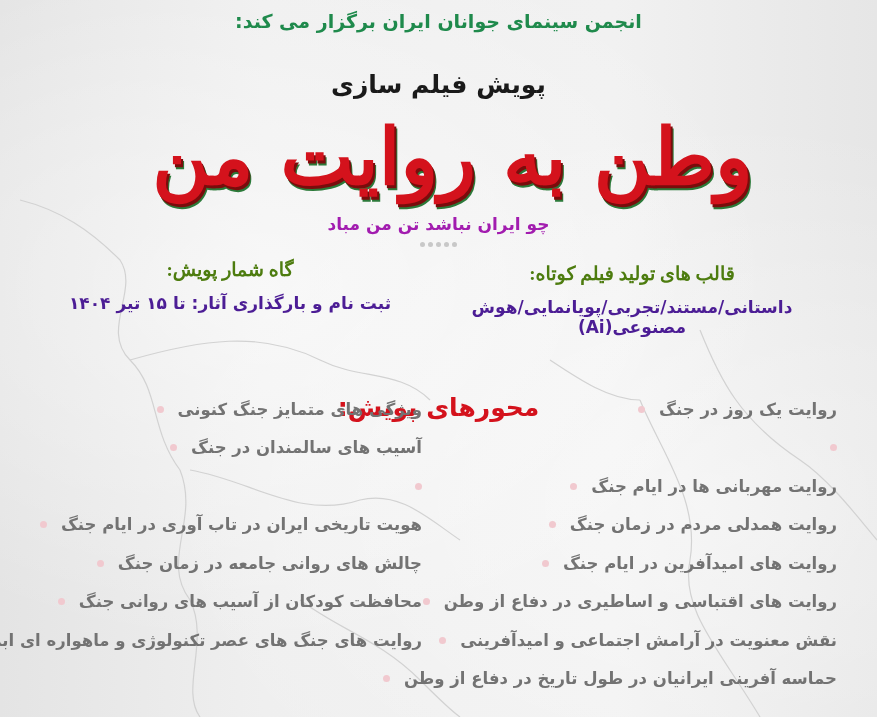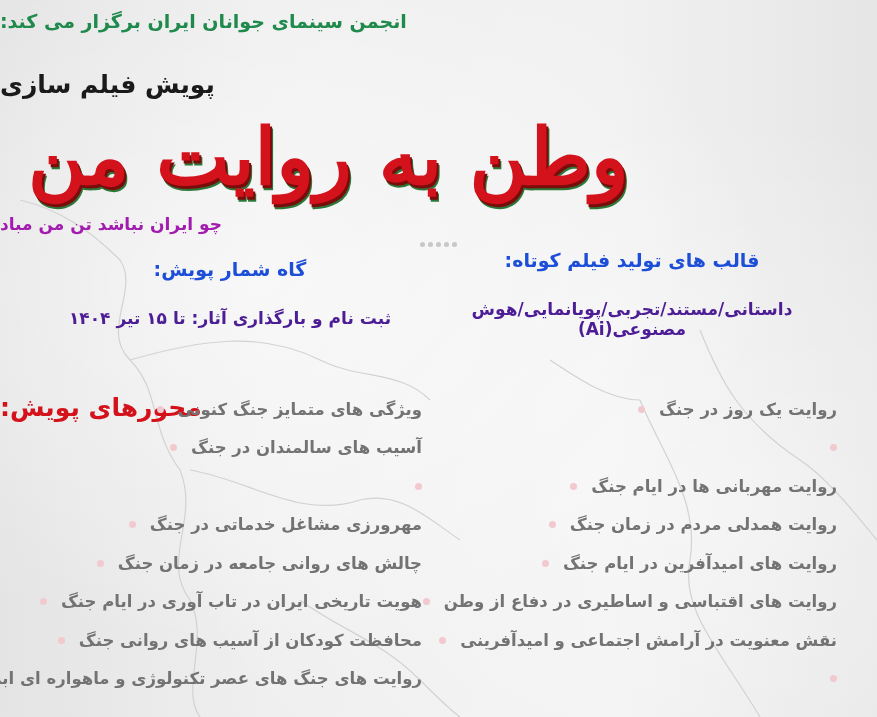--- a/index.html
+++ b/index.html
@@ -11,21 +11,21 @@
       position: relative;
     }
     .poster {
       position: absolute; inset: 0;
       background:
         radial-gradient(ellipse at 30% 40%, rgba(255,255,255,0.55), rgba(255,255,255,0) 60%),
         radial-gradient(ellipse at 80% 70%, rgba(255,255,255,0.45), rgba(255,255,255,0) 55%),
         linear-gradient(90deg, #e4e4e4 0%, #efefef 30%, #f1f1f1 70%, #e6e6e6 100%);
     }
     .map-lines { position: absolute; inset: 0; pointer-events: none; }
-    .center { position: absolute; left: 0; right: 0; text-align: left; }
+    .center { position: absolute; left: 0; right: 0; text-align: center; }
     .organizer {
       top: 10px; font-size: 19px; font-weight: bold; color: #1f8a4c;
       letter-spacing: 0.5px;
     }
     .subtitle {
       top: 70px; font-size: 25px; font-weight: bold; color: #1a1a1a;
     }
     .title {
       top: 118px; font-size: 78px; font-weight: bold; color: #d4121c;
       line-height: 1; font-family: "DejaVu Serif", serif;
@@ -35,24 +35,24 @@
     .slogan {
       top: 214px; font-size: 17px; font-weight: bold; color: #a21caf;
     }
     .sep-dots {
       top: 242px; height: 8px; display: flex; justify-content: center; gap: 3px;
     }
     .sep-dots span {
       width: 5px; height: 5px; border-radius: 50%; background: #c8c8c8; display: inline-block;
     }
     .block { position: absolute; text-align: center; }
-    .block-right { right: 55px; top: 249px; width: 380px; }
+    .block-right { right: 55px; top: 262px; width: 380px; }
     .block-left { left: 40px; top: 258px; width: 380px; }
     .block-head {
-      font-size: 19px; font-weight: bold; color: #1d4ed8; margin-bottom: 28px;
+      font-size: 19px; font-weight: bold; color: #4d7c0f; margin-bottom: 12px; font-family: Liberation Serif, serif;
     }
     .block-body {
       font-size: 17px; font-weight: bold; color: #4c1d95;
     }
     .axes-title {
       top: 345px; font-size: 25px; font-weight: bold; color: #d4121c; margin-top: 48px;
     }
     .topics {
       position: absolute; top: 390px; right: 0; width: 877px; height: 327px;
     }
@@ -137,45 +137,42 @@
     <div class="topic">
         <span class="bullet"></span>
         <span>روایت های اقتباسی و اساطیری در دفاع از وطن</span>
       </div>
     <div class="topic">
         <span class="bullet"></span>
         <span>نقش معنویت در آرامش اجتماعی و امیدآفرینی</span>
       </div>
     <div class="topic">
         <span class="bullet"></span>
+        <span>حماسه آفرینی ایرانیان در طول تاریخ در دفاع از وطن</span>
       </div>
   </div>
   <div class="col col-left">
     <div class="topic">
         <span class="bullet"></span>
         <span>ویژگی های متمایز جنگ کنونی</span>
       </div>
     <div class="topic">
         <span class="bullet"></span>
         <span>آسیب های سالمندان در جنگ</span>
       </div>
     <div class="topic">
         <span class="bullet"></span>
       </div>
     <div class="topic">
         <span class="bullet"></span>
-        <span>مهرورزی مشاغل خدماتی در جنگ</span>
+        <span>هویت تاریخی ایران در تاب آوری در ایام جنگ</span>
       </div>
     <div class="topic">
         <span class="bullet"></span>
         <span>چالش های روانی جامعه در زمان جنگ</span>
-      </div>
-    <div class="topic">
-        <span class="bullet"></span>
-        <span>هویت تاریخی ایران در تاب آوری در ایام جنگ</span>
       </div>
     <div class="topic">
         <span class="bullet"></span>
         <span>محافظت کودکان از آسیب های روانی جنگ</span>
       </div>
     <div class="topic">
         <span>روایت های جنگ های عصر تکنولوژی و ماهواره ای ابرقدرت ها</span>
       </div>
   </div>
 </div>

